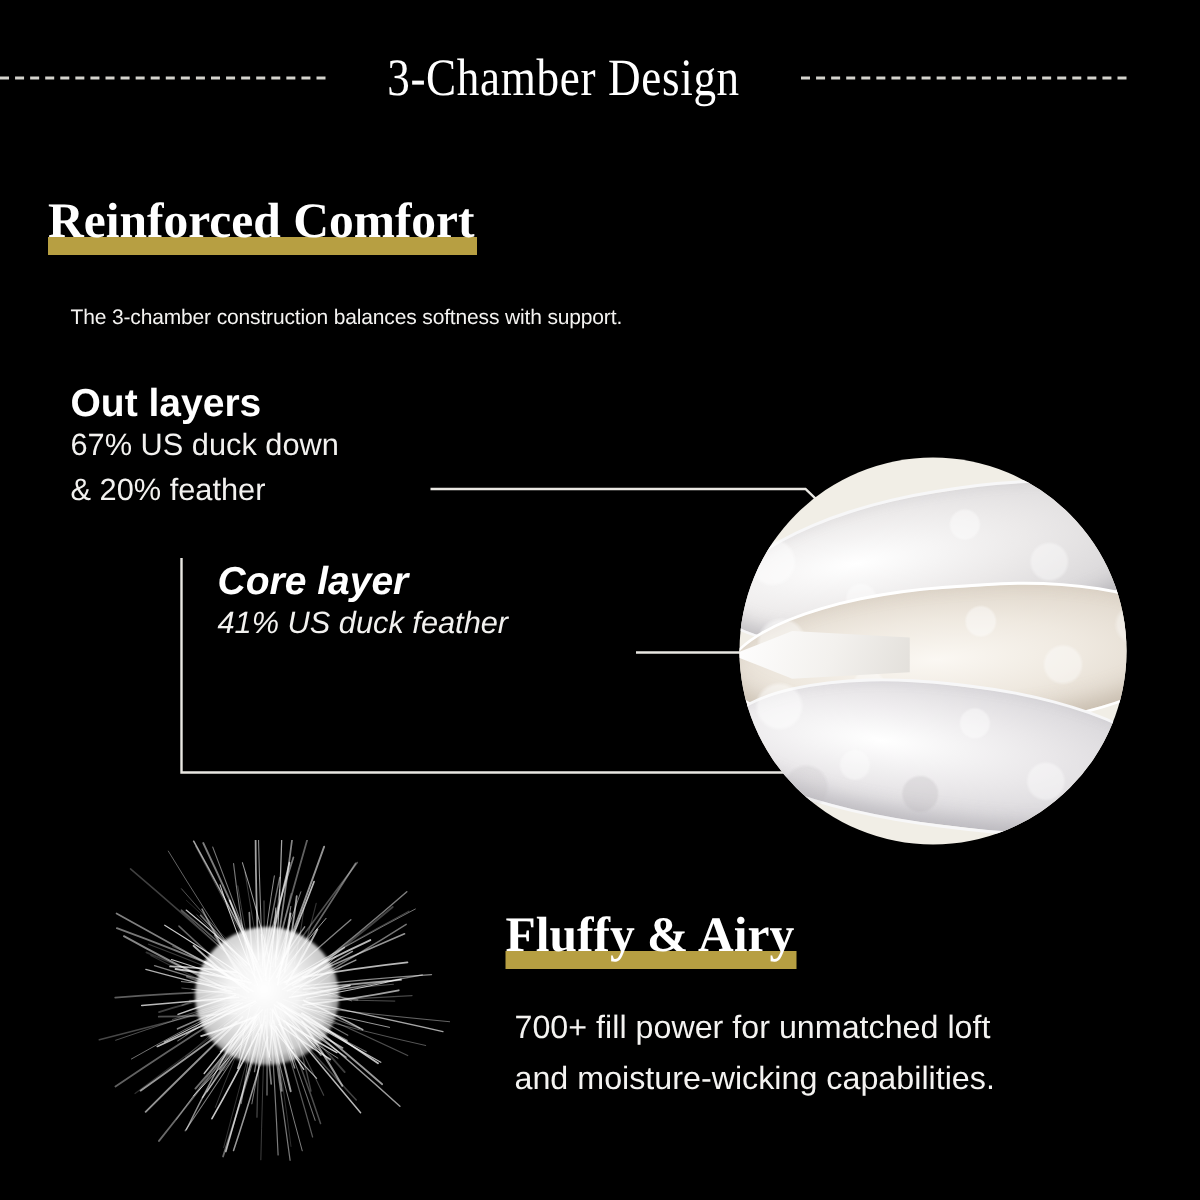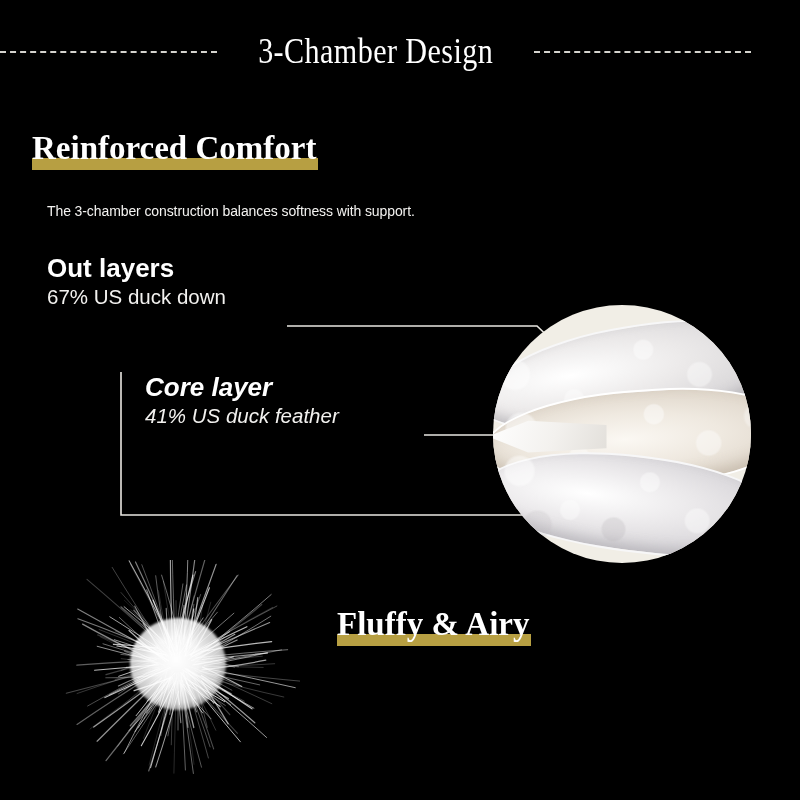--- a/index.html
+++ b/index.html
@@ -257,20 +257,21 @@
     <line x1="424" y1="435" x2="587" y2="435" stroke="#e9e7e2" stroke-width="1.6"></line>
 
     <circle cx="588" cy="373" r="6.5" fill="#ffffff"></circle>
     <circle cx="589" cy="435" r="6.5" fill="#ffffff"></circle>
     <circle cx="588" cy="515" r="6.5" fill="#ffffff"></circle>
   </svg>
 
   <div id="callout-outer">
     <div class="callout-title">Out layers</div>
     <div class="callout-body">67% US duck down</div>
+    <div class="callout-body">&amp; 20% feather</div>
   </div>
 
   <div id="callout-core">
     <div class="callout-title">Core layer</div>
     <div class="callout-body">41% US duck feather</div>
   </div>
 
   <div id="diagram-circle">
     <div class="chamber" id="chamber-top">
       <div class="fiber-texture"></div>
@@ -478,14 +479,18 @@
         <path d="M122.8,109.9 Q147.2,126.2 168.4,138.6" fill="none" stroke="#ffffff" stroke-width="1.13" stroke-linecap="round" opacity="0.64"></path>
         <path d="M116.9,113.4 Q113.0,136.0 109.7,154.4" fill="none" stroke="#ffffff" stroke-width="0.90" stroke-linecap="round" opacity="0.48"></path>
       </svg>
   </div>
 
   <div id="section-two-heading">
     <div class="gold-underline" id="gold-underline-two" style="width: 194.484px;"></div>
     <span class="heading-serif" id="heading-two-text">Fluffy &amp; Airy</span>
   </div>
 
+  <div id="section-two-body">
+    <div>700+ fill power for unmatched loft</div>
+    <div>and moisture-wicking capabilities.</div>
+  </div>
 
 </div>
 
 </body></html>

